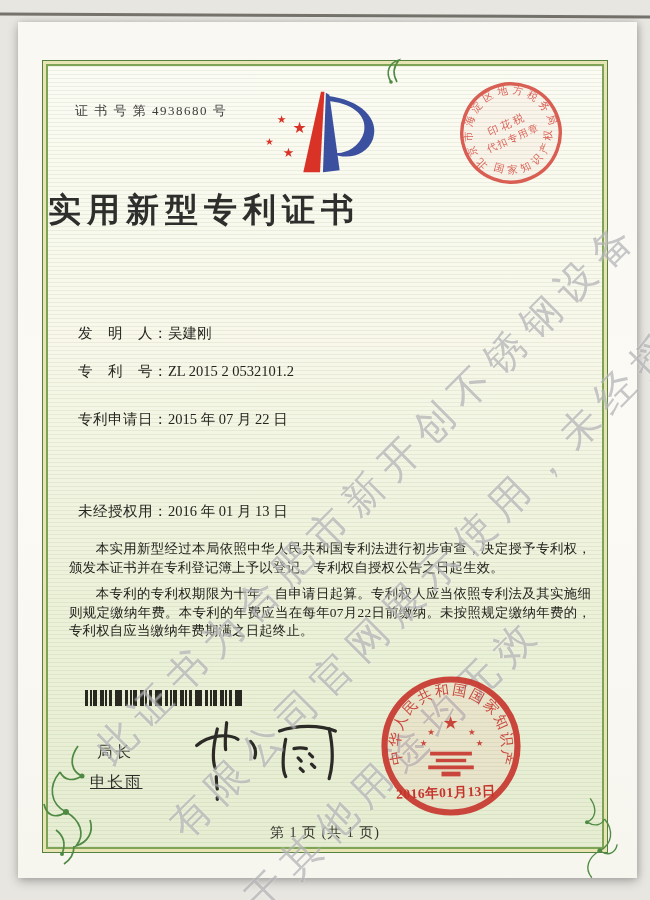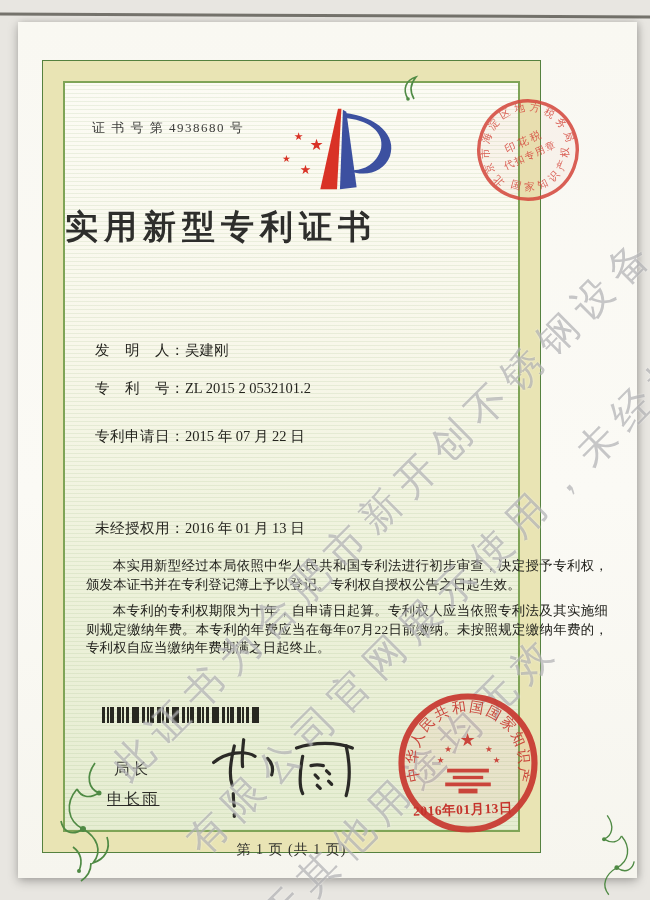--- a/index.html
+++ b/index.html
@@ -6,22 +6,22 @@
   body{
     width:650px;height:900px;overflow:hidden;position:relative;
     background:#e8e6e1;
     font-family:"Liberation Serif","DejaVu Serif",serif;
   }
   .scan-edge{position:absolute;left:-6px;right:-6px;top:14px;height:3px;
     background:#57564f;opacity:.8;transform:rotate(.25deg);border-radius:2px;}
   .paper{position:absolute;left:18px;top:22px;right:13px;bottom:22px;
     background:linear-gradient(180deg,#f9f8f2 0%,#fbfaf5 55%,#f6f5ee 100%);
     box-shadow:0 3px 10px rgba(0,0,0,.28), 2px 0 6px rgba(0,0,0,.10);}
-  .cert{position:absolute;left:42px;top:60px;width:499px;height:793px;
-    border:1.5px solid #55813f;background:#e9e4b4;padding:20px;box-sizing:border-box;}
+  .cert{position:absolute;left:42px;top:60px;width:566px;height:793px;
+    border:1.5px solid #55813f;background:#e9e4b4;padding:3px;box-sizing:border-box;}
   .cert-inner{position:relative;width:100%;height:100%;box-sizing:border-box;
     border:2px solid #7fa457;
     background:
       repeating-linear-gradient(0deg, rgba(124,164,96,.13) 0 1px, rgba(124,164,96,0) 1px 4px),
       linear-gradient(180deg,#fcfbf4 0%,#f8f7ea 35%,#edf1da 68%,#e6edd2 100%);}
   .content{position:absolute;inset:0;z-index:10;}
 
   .cert-no{position:absolute;left:27px;top:36px;font-size:13px;letter-spacing:1.5px;color:#3c3c3a;}
   .logo{position:absolute;left:192px;top:16px;width:160px;height:108px;}
   .title{position:absolute;left:0;top:122px;width:100%;text-align:left;

